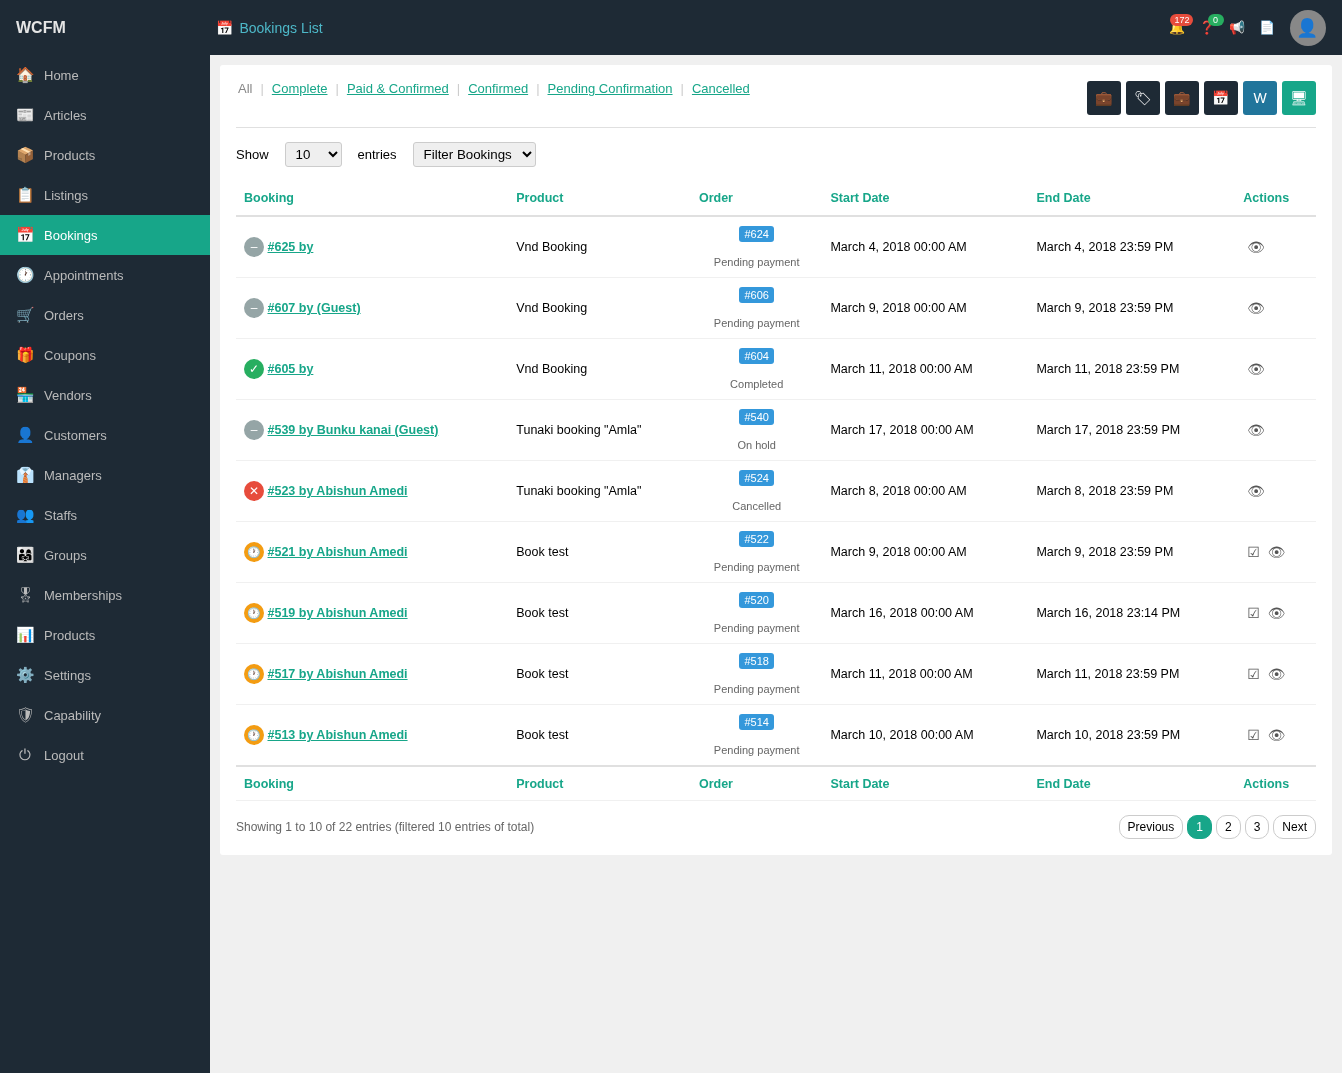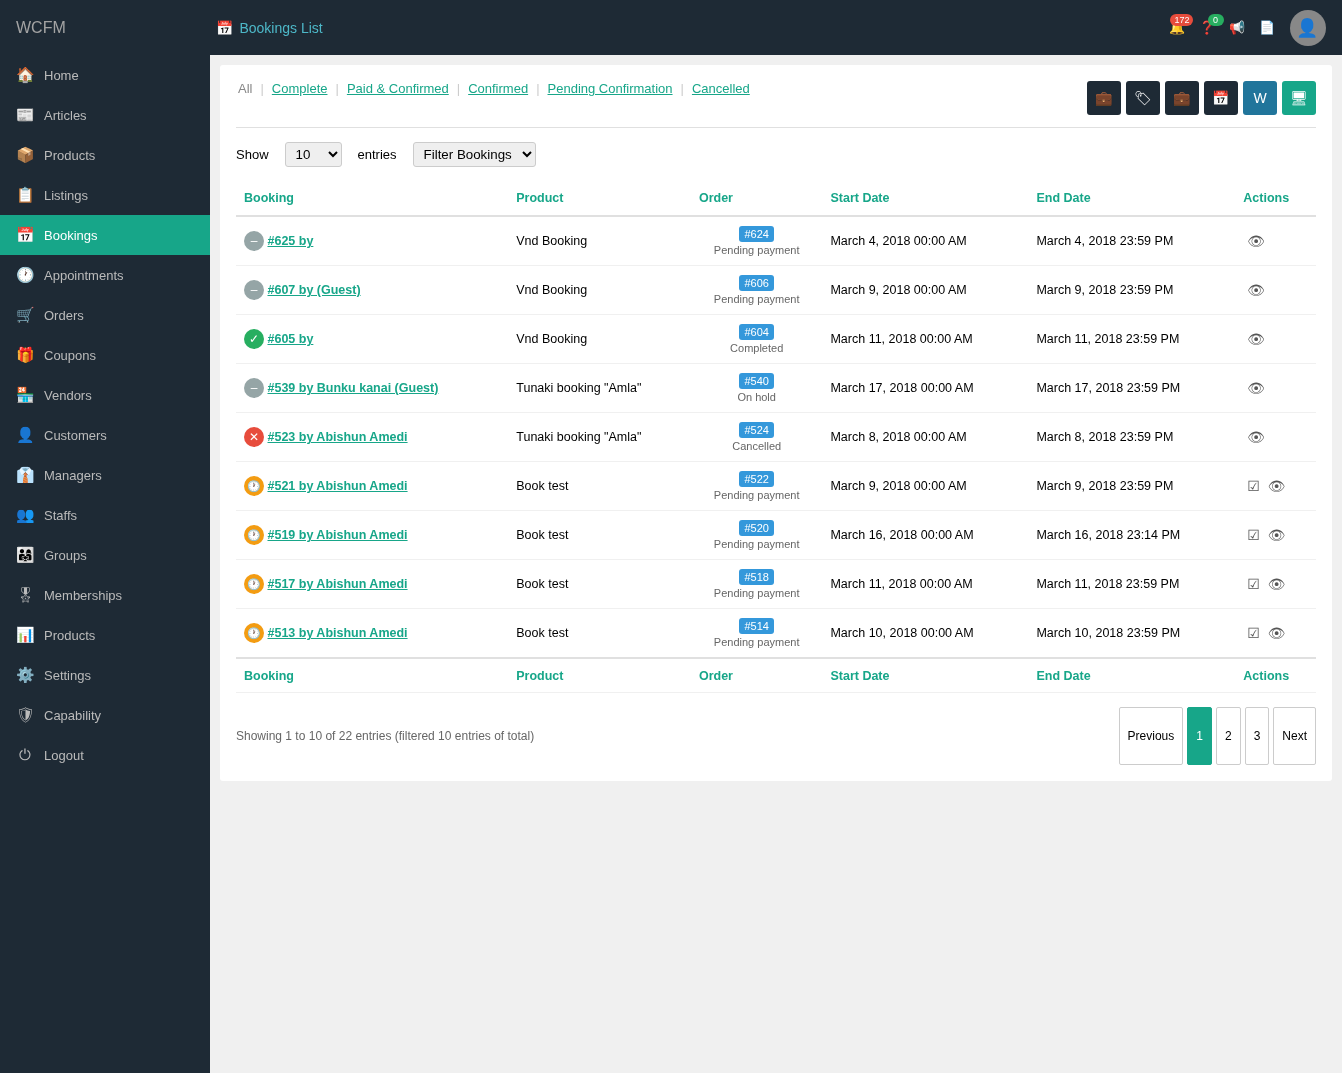--- a/index.html
+++ b/index.html
@@ -10,22 +10,22 @@
       background: #1e2a35;
       color: #fff;
       height: 55px;
       display: flex;
       align-items: center;
       padding: 0 16px;
       flex-shrink: 0;
     }
     .topbar-brand {
       font-size: 16px;
-      font-weight: normal;
-      color: #a3a3a3;
+      font-weight: bold;
+      color: #e5e5e5;
       width: 200px;
     }
     .topbar-title {
       flex: 1;
       color: #4db8c8;
       font-size: 14px;
       display: flex;
       align-items: center;
       gap: 6px;
     }
@@ -185,21 +185,21 @@
       vertical-align: middle;
     }
 
     .order-badge {
       display: inline-block;
       background: #3498db;
       color: #fff;
       border-radius: 3px;
       padding: 2px 5px;
       font-size: 11px;
-      margin-bottom: 2px;
+      margin-bottom: 14px;
     }
     .order-status {
       font-size: 11px;
       color: #666;
       display: block;
       text-align: center;
     }
     .order-cell { text-align: center; }
 
     .booking-link { color: #17a689; font-weight: bold; }
@@ -221,25 +221,25 @@
       margin-top: 14px;
       font-size: 12px;
       color: #666;
     }
     .pagination-btns {
       display: flex;
       align-items: center;
       gap: 4px;
     }
     .page-btn {
-      padding: 21px 8px;
+      padding: 4px 8px;
       border: 1px solid #ccc;
       background: #fff;
       cursor: pointer;
-      border-radius: 2px;
+      border-radius: 10px;
       font-size: 12px;
       text-align: center;
     }
     .page-btn.active { background: #17a689; color: #fff; border-color: #17a689; }
   </style>
 </head>
 <body>
 
 <div class="topbar">
   <div class="topbar-brand">WCFM</div>

